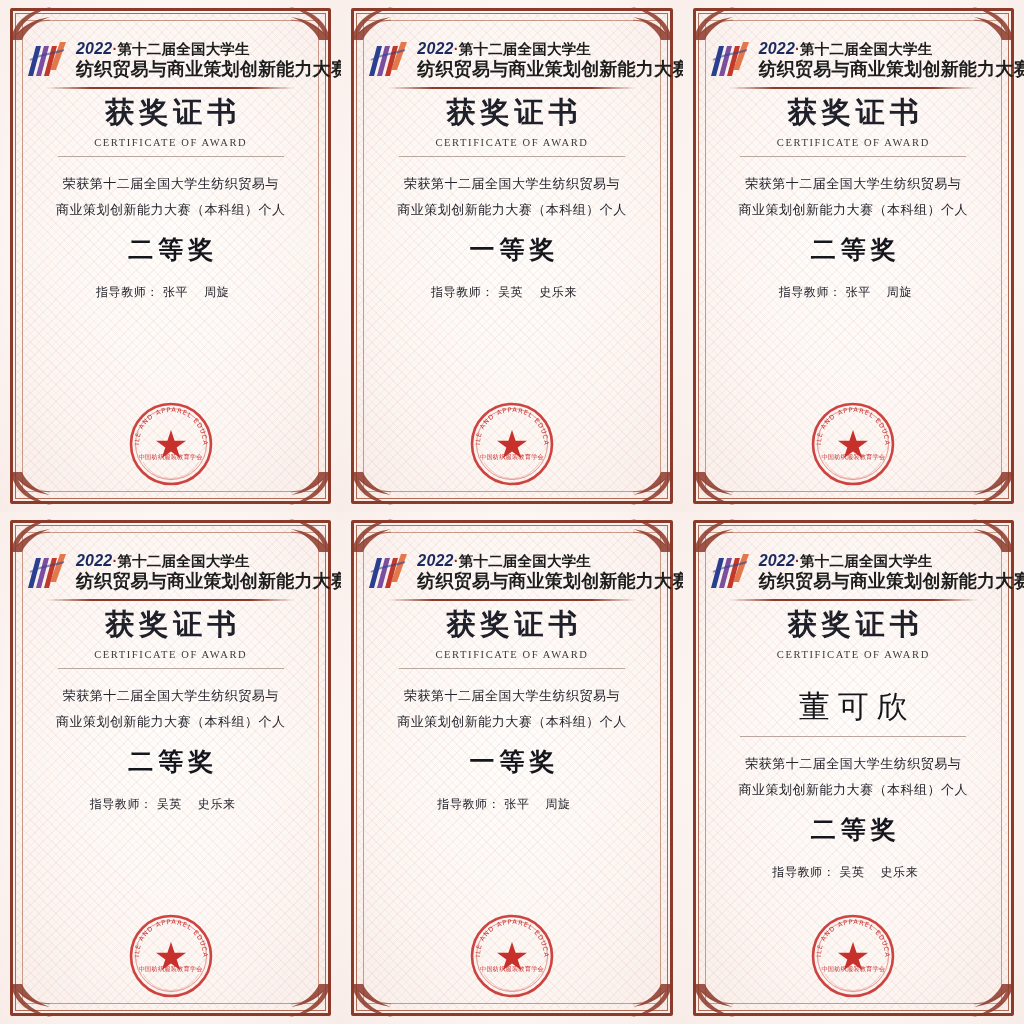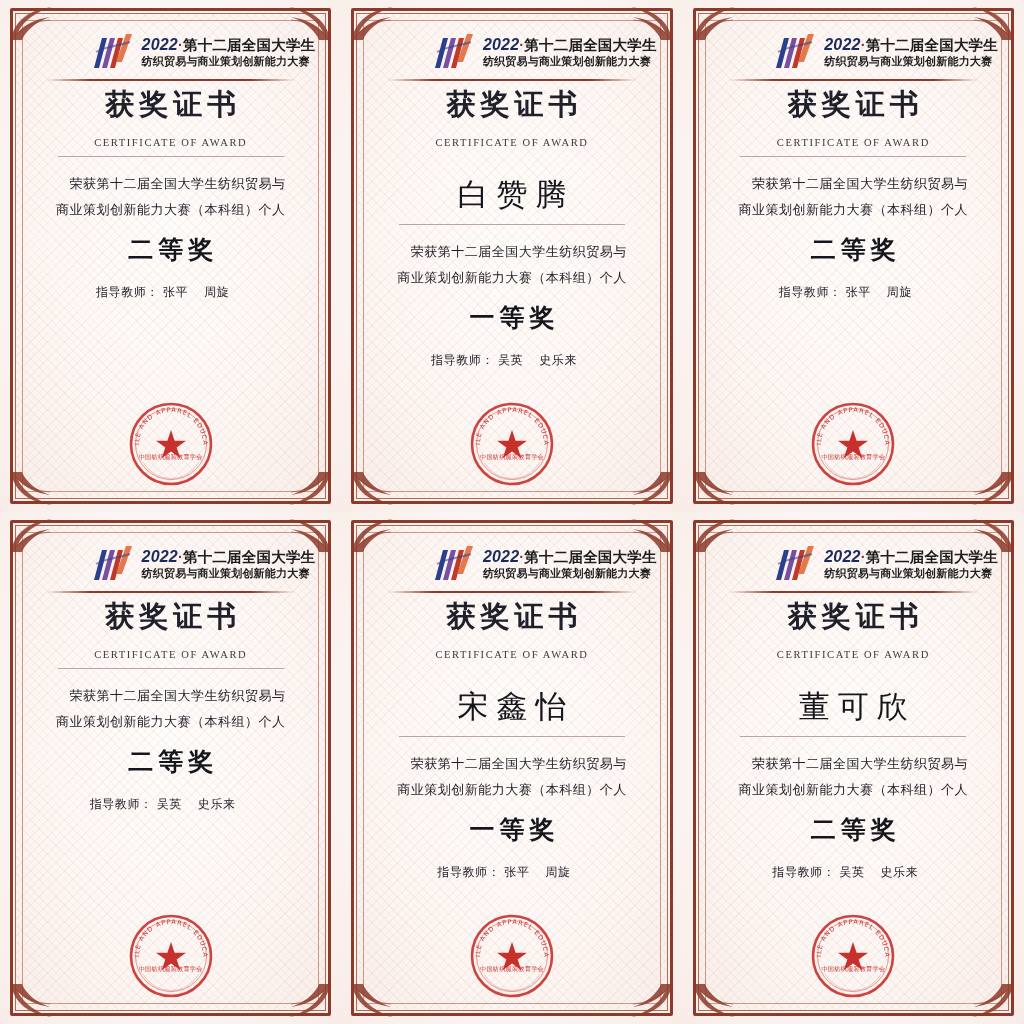--- a/index.html
+++ b/index.html
@@ -75,23 +75,23 @@
     display: flex;
     flex-direction: column;
     align-items: center;
   }
 
   
   .header {
     display: flex;
     align-items: center;
     gap: 8px;
-    margin-top: 8px;
+    margin-top: 16px;
     width: 100%;
-    justify-content: flex-end;
+    justify-content: space-between;
   }
   .logo-mark {
     width: 42px;
     height: 40px;
     flex: none;
   }
   .logo-mark svg { width: 100%; height: 100%; display:block; }
   .header-text {
     display: flex;
     flex-direction: column;
@@ -101,21 +101,21 @@
   .header-line1 {
     font-size: 14.5px;
     font-weight: bold;
     color: #1d1d1d;
     letter-spacing: 0.2px;
     white-space: nowrap;
   }
   .header-line1 .year { color: #1b2a5e; font-style: italic; font-size: 16px; }
   .header-line1 .dot { color: #9a1f1f; }
   .header-line2 {
-    font-size: 11px;
+    font-size: 18px;
     font-weight: bold;
     color: #1d1d1d;
     letter-spacing: 0.2px;
     white-space: nowrap;
   }
 
   .header-rule {
     width: 86%;
     height: 2px;
     margin: 7px 0 0 0;
@@ -126,21 +126,21 @@
   .title-cn {
     margin-top: 4px;
     font-size: 29px;
     font-weight: bold;
     letter-spacing: 5px;
     color: #20202a;
     font-family: Liberation Sans, sans-serif;
     text-indent: 5px;
   }
   .title-en {
-    margin-top: 12px;
+    margin-top: 4px;
     font-size: 10.5px;
     letter-spacing: 1.6px;
     color: #3a3a3a;
     font-family: "Liberation Serif", serif;
   }
 
   
   .recipient {
     margin-top: 26px;
     font-size: 31px;
@@ -153,21 +153,21 @@
   .name-rule {
     margin-top: 8px;
     width: 78%;
     height: 1px;
     background: #b9a79e;
   }
 
   
   .body-text {
     margin-top: 14px;
-    text-align: right;
+    text-align: center;
     font-size: 13px;
     line-height: 2.0;
     color: #23232b;
     font-family: "DejaVu Sans", sans-serif;
     letter-spacing: 0.5px;
   }
   .body-text div { white-space: nowrap; }
 
   .award {
     margin-top: 10px;
@@ -354,21 +354,20 @@
           </div>
           <div class="header-line2">纺织贸易与商业策划创新能力大赛</div>
         </div>
       </div>
 
       <div class="header-rule"></div>
 
       <div class="title-cn">获奖证书</div>
       <div class="title-en">CERTIFICATE OF AWARD</div>
 
-      <div class="recipient">白赞腾</div>
       <div class="name-rule"></div>
 
       <div class="body-text">
         <div>荣获第十二届全国大学生纺织贸易与</div>
         <div>商业策划创新能力大赛（本科组）个人</div>
       </div>
 
       <div class="award">一等奖</div>
 
       <div class="advisors">
@@ -619,21 +618,20 @@
           </div>
           <div class="header-line2">纺织贸易与商业策划创新能力大赛</div>
         </div>
       </div>
 
       <div class="header-rule"></div>
 
       <div class="title-cn">获奖证书</div>
       <div class="title-en">CERTIFICATE OF AWARD</div>
 
-      <div class="recipient">宋鑫怡</div>
       <div class="name-rule"></div>
 
       <div class="body-text">
         <div>荣获第十二届全国大学生纺织贸易与</div>
         <div>商业策划创新能力大赛（本科组）个人</div>
       </div>
 
       <div class="award">一等奖</div>
 
       <div class="advisors">

